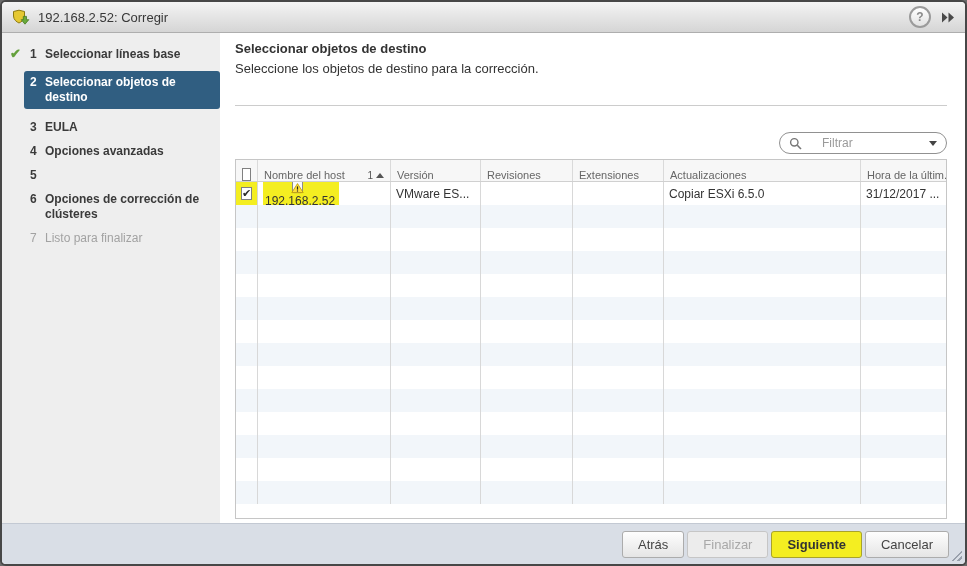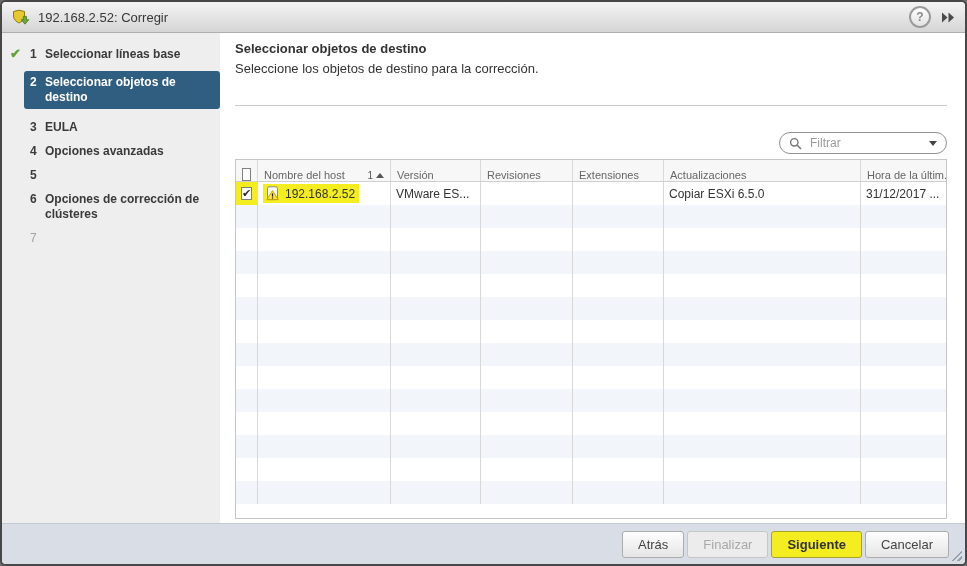--- a/index.html
+++ b/index.html
@@ -23,21 +23,21 @@
   .step .label{flex:1;padding-right:8px;max-width:160px;}
   .step.active{background:#305e81;color:#fff;border-radius:3px;padding:4px 0 4px 6px;margin-left:-6px;margin-bottom:11px;}
   .step.disabled{color:#a2a2a2;font-weight:normal;}
   
   .main{flex:1;box-sizing:border-box;padding:8px 18px 0 15px;min-width:0;}
   .main-title{font-size:13px;font-weight:bold;color:#333;margin:0 0 5px 0;}
   .main-sub{font-size:13px;color:#333;margin:0 0 29px 0;}
   .divider{height:1px;background:#ccc;}
   .filter-row{display:flex;justify-content:flex-end;margin:26px 0 5px 0;}
   .filter-box{width:168px;height:22px;border:1px solid #919191;border-radius:12px;background:#fff;
-              display:flex;align-items:center;padding:0 9px;box-sizing:border-box;}
+              display:flex;align-items:center;padding:0 9px;box-sizing:border-box;gap:12px;}
   .filter-box input{border:none;outline:none;flex:1;min-width:0;font-size:12px;color:#444;margin-left:6px;
                     font-family:"Liberation Sans",sans-serif;background:transparent;}
   .filter-box input::placeholder{color:#9a9a9a;}
   .caret-down{width:0;height:0;border-left:4px solid transparent;border-right:4px solid transparent;border-top:5px solid #444;}
   
   .table{border:1px solid #c6c6c6;}
   .tgrid{display:grid;grid-template-columns:22px 133px 90px 92px 91px 197px 1fr;}
   .thead{background:#f7f7f7;border-bottom:1px solid #d0d0d0;}
   .th{font-size:11px;color:#666;padding:0 6px;height:21px;display:flex;align-items:flex-end;
       border-right:1px solid #dadada;overflow:hidden;white-space:nowrap;box-sizing:border-box;}
@@ -47,21 +47,21 @@
               border-bottom:5px solid #555;margin-left:3px;}
   .tbody{height:336px;overflow:hidden;background:#fff;}
   .tr{height:23px;box-sizing:border-box;}
   .tr.alt{background:#f2f6fa;}
   .td{border-right:1px solid #d8d8d8;font-size:12px;color:#333;padding:0 5px;display:flex;align-items:center;
       overflow:hidden;white-space:nowrap;box-sizing:border-box;}
   .td:last-child{border-right:none;}
   .cb{width:13px;height:13px;border:1px solid #808080;background:#fff;box-sizing:border-box;
       display:flex;align-items:center;justify-content:center;font-size:11px;color:#2b2b2b;line-height:11px;}
   .hl{background:#f4ee21;}
-  .name-wrap{display:flex;align-items:center;padding:2px 4px 2px 2px;}
+  .name-wrap{display:flex;align-items:center;padding:2px 4px 2px 2px;flex-direction:column;}
   .name-wrap .hosticon{margin-right:5px;flex:0 0 auto;}
   .tfoot{height:26px;background:#f1f1f1;border-top:1px solid #cbcbcb;display:flex;align-items:center;
          padding:0 8px;box-sizing:border-box;}
   .count{margin-left:auto;font-size:12px;font-weight:bold;color:#444;}
   .copy{display:flex;align-items:center;margin-left:14px;font-size:12px;color:#333;}
   .copy svg{margin-right:4px;}
   .copy .caret-down{margin-left:4px;border-top-color:#333;}
   
   .btnbar{flex:0 0 40px;height:40px;background:#d9dee6;border-top:1px solid #c3c9d3;display:flex;
           align-items:center;justify-content:flex-end;gap:3px;padding-right:16px;position:relative;}
@@ -120,20 +120,21 @@
             <span class="num">5</span>
           </div>
           <div class="step enabled">
             <span class="check"></span>
             <span class="num">6</span>
             <span class="label">Opciones de corrección de clústeres</span>
           </div>
           <div class="step disabled">
             <span class="check"></span>
             <span class="num">7</span>
+            <span class="label">Listo para finalizar</span>
           </div>
         </div>
 
       <div class="main">
         <div class="main-title">Seleccionar objetos de destino</div>
         <div class="main-sub">Seleccione los objetos de destino para la corrección.</div>
         <div class="divider"></div>
 
         <div class="filter-row">
           <div class="filter-box">

